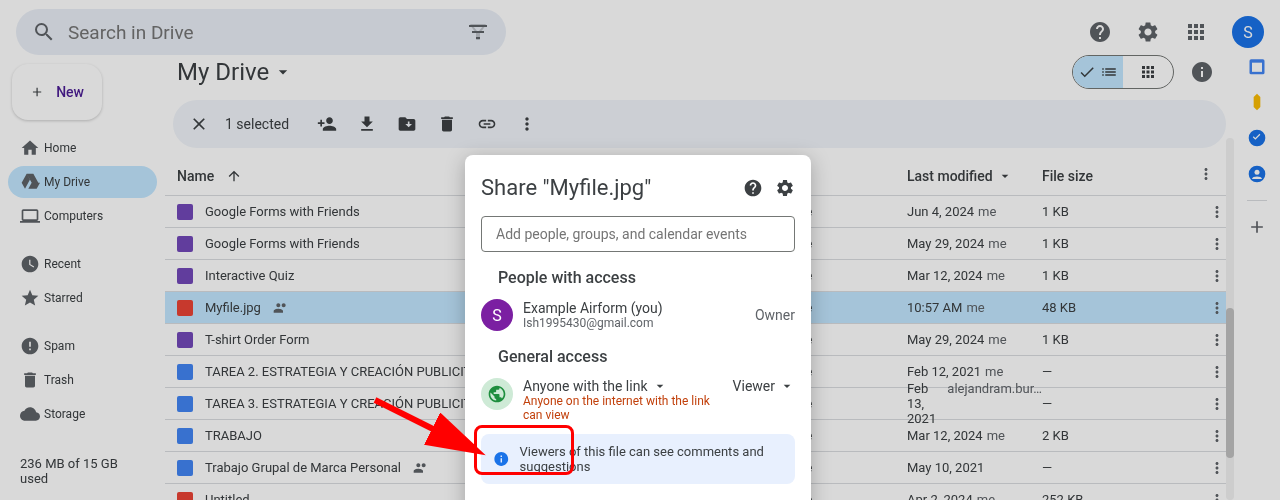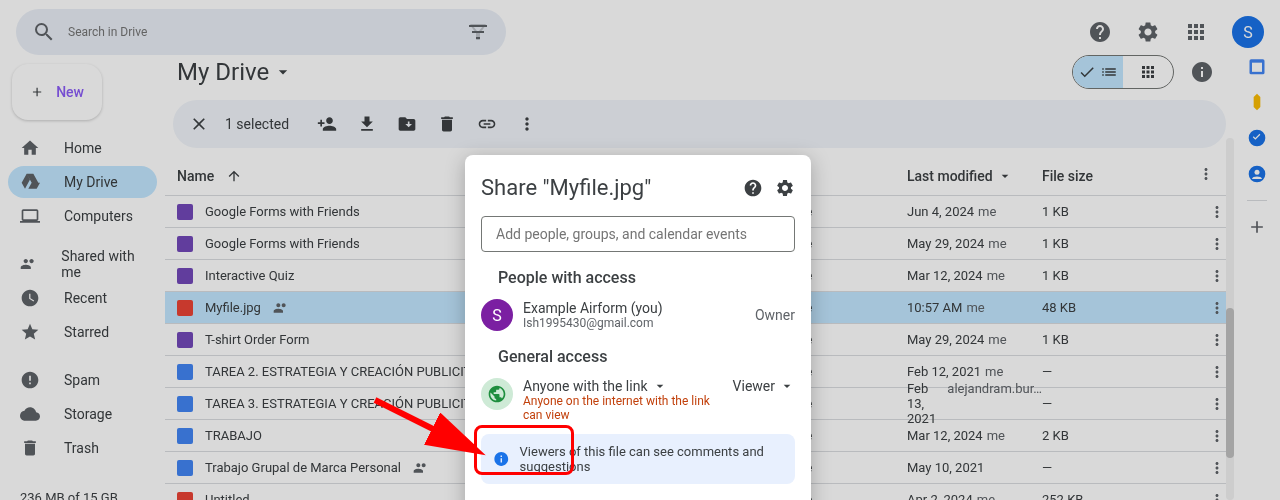--- a/index.html
+++ b/index.html
@@ -5,31 +5,31 @@
     * { margin: 0; padding: 0; box-sizing: border-box; font-family: 'Google Sans', Roboto, Arial, sans-serif; }
     body { background: #fff; width: 1280px; height: 500px; overflow: hidden; position: relative; }
     
     
     .header { display: flex; align-items: center; height: 64px; padding: 0 16px; }
     .logo-section { display: flex; align-items: center; width: 148px; gap: 8px; }
     .drive-logo { width: 40px; height: 40px; display: flex; align-items: center; justify-content: center; }
     .logo-text { font-size: 22px; color: #5f6368; }
     .search-bar { display: flex; align-items: center; width: 490px; height: 46px; background: #e9eef6; border-radius: 24px; padding: 0 16px; gap: 12px; }
     .search-bar svg { fill: #5f6368; }
-    .search-input { flex: 1; border: none; background: none; font-size: 12px; color: #5f6368; outline: none; }
+    .search-input { flex: 1; border: none; background: none; font-size: 19px; color: #5f6368; outline: none; }
     .search-filter { margin-left: auto; }
     .header-right { margin-left: auto; display: flex; align-items: center; gap: 8px; }
     .icon-btn { width: 40px; height: 40px; border-radius: 50%; display: flex; align-items: center; justify-content: center; cursor: pointer; }
     .icon-btn svg { fill: #5f6368; width: 24px; height: 24px; }
     .avatar { width: 32px; height: 32px; border-radius: 50%; background: #1a73e8; color: white; display: flex; align-items: center; justify-content: center; font-size: 16px; margin-left: 8px; }
     
     
     .sidebar { position: absolute; left: 0; top: 64px; width: 165px; height: calc(100% - 64px); padding: 0 8px; }
-    .new-btn { display: flex; align-items: center; gap: 12px; width: 90px; height: 56px; border-radius: 16px; background: #fff; box-shadow: 0 1px 3px rgba(0,0,0,0.2); padding: 0 18px; margin: 0 0 12px 4px; font-size: 14px; font-weight: 500; color: #8b5cf6; cursor: pointer; }
-    .nav-item { display: flex; align-items: center; gap: 24px; height: 32px; padding: 0 12px; border-radius: 16px; font-size: 14px; color: #3c4043; cursor: pointer; margin: 2px 0; }
+    .new-btn { display: flex; align-items: center; gap: 12px; width: 90px; height: 56px; border-radius: 16px; background: #fff; box-shadow: 0 1px 3px rgba(0,0,0,0.2); padding: 0 18px; margin: 0 0 12px 4px; font-size: 14px; font-weight: 500; color: #4c1d95; cursor: pointer; }
+    .nav-item { display: flex; align-items: center; gap: 4px; height: 32px; padding: 0 12px; border-radius: 16px; font-size: 12px; color: #3c4043; cursor: pointer; margin: 2px 0; }
     .nav-item.active { background: #c2e7ff; }
     .nav-item svg { width: 20px; height: 20px; fill: #5f6368; }
     .nav-spacer { height: 12px; }
     .storage-info { padding: 12px; font-size: 13px; color: #3c4043; }
     
     
     .main { position: absolute; left: 165px; top: 44px; right: 46px; }
     .main-header { display: flex; align-items: center; height: 56px; padding: 0 12px; gap: 8px; }
     .folder-title { font-size: 24px; color: #3c4043; display: flex; align-items: center; gap: 4px; cursor: pointer; }
     .main-header-right { margin-left: auto; display: flex; gap: 8px; align-items: center; }
@@ -167,26 +167,20 @@
         <svg viewBox="0 0 24 24">
           <path d="M20 18c1.1 0 2-.9 2-2V6c0-1.1-.9-2-2-2H4c-1.1 0-2 .9-2 2v10c0 1.1.9 2 2 2H0v2h24v-2h-4zM4 6h16v10H4V6z"></path>
         </svg>
         <span>Computers</span>
       </div>
     </div>
   <div class="nav-spacer"></div>
   <div id="nav2">
       <div class="nav-item">
         <svg viewBox="0 0 24 24">
-          <path d="M16 11c1.66 0 2.99-1.34 2.99-3S17.66 5 16 5c-1.66 0-3 1.34-3 3s1.34 3 3 3zm-8 0c1.66 0 2.99-1.34 2.99-3S9.66 5 8 5C6.34 5 5 6.34 5 8s1.34 3 3 3zm0 2c-2.33 0-7 1.17-7 3.5V19h14v-2.5c0-2.33-4.67-3.5-7-3.5z"></path>
-        </svg>
-        <span>Shared with me</span>
-      </div>
-      <div class="nav-item">
-        <svg viewBox="0 0 24 24">
           <path d="M12 2C6.48 2 2 6.48 2 12s4.48 10 10 10 10-4.48 10-10S17.52 2 12 2zm.5 5v5.25l4.5 2.67-.75 1.23L11 13V7h1.5z"></path>
         </svg>
         <span>Recent</span>
       </div>
       <div class="nav-item">
         <svg viewBox="0 0 24 24">
           <path d="M12 17.27L18.18 21l-1.64-7.03L22 9.24l-7.19-.61L12 2 9.19 8.63 2 9.24l5.46 4.73L5.82 21z"></path>
         </svg>
         <span>Starred</span>
       </div>
@@ -194,29 +188,29 @@
   <div class="nav-spacer"></div>
   <div id="nav3">
       <div class="nav-item">
         <svg viewBox="0 0 24 24">
           <path d="M12 2C6.48 2 2 6.48 2 12s4.48 10 10 10 10-4.48 10-10S17.52 2 12 2zm1 15h-2v-2h2v2zm0-4h-2V7h2v6z"></path>
         </svg>
         <span>Spam</span>
       </div>
       <div class="nav-item">
         <svg viewBox="0 0 24 24">
+          <path d="M6 19c0 1.1.9 2 2 2h8c1.1 0 2-.9 2-2V7H6v12zM19 4h-3.5l-1-1h-5l-1 1H5v2h14V4z"></path>
+        </svg>
+        <span>Trash</span>
+      </div>
+      <div class="nav-item">
+        <svg viewBox="0 0 24 24">
           <path d="M19.35 10.04C18.67 6.59 15.64 4 12 4 9.11 4 6.6 5.64 5.35 8.04 2.34 8.36 0 10.91 0 14c0 3.31 2.69 6 6 6h13c2.76 0 5-2.24 5-5 0-2.64-2.05-4.78-4.65-4.96z"></path>
         </svg>
         <span>Storage</span>
-      </div>
-      <div class="nav-item">
-        <svg viewBox="0 0 24 24">
-          <path d="M6 19c0 1.1.9 2 2 2h8c1.1 0 2-.9 2-2V7H6v12zM19 4h-3.5l-1-1h-5l-1 1H5v2h14V4z"></path>
-        </svg>
-        <span>Trash</span>
       </div>
     </div>
   <div class="nav-spacer"></div>
   <div class="storage-info">236 MB of 15 GB used</div>
 
 </div>
 
 <div class="main">
   <div class="main-header">
     <div class="folder-title">

